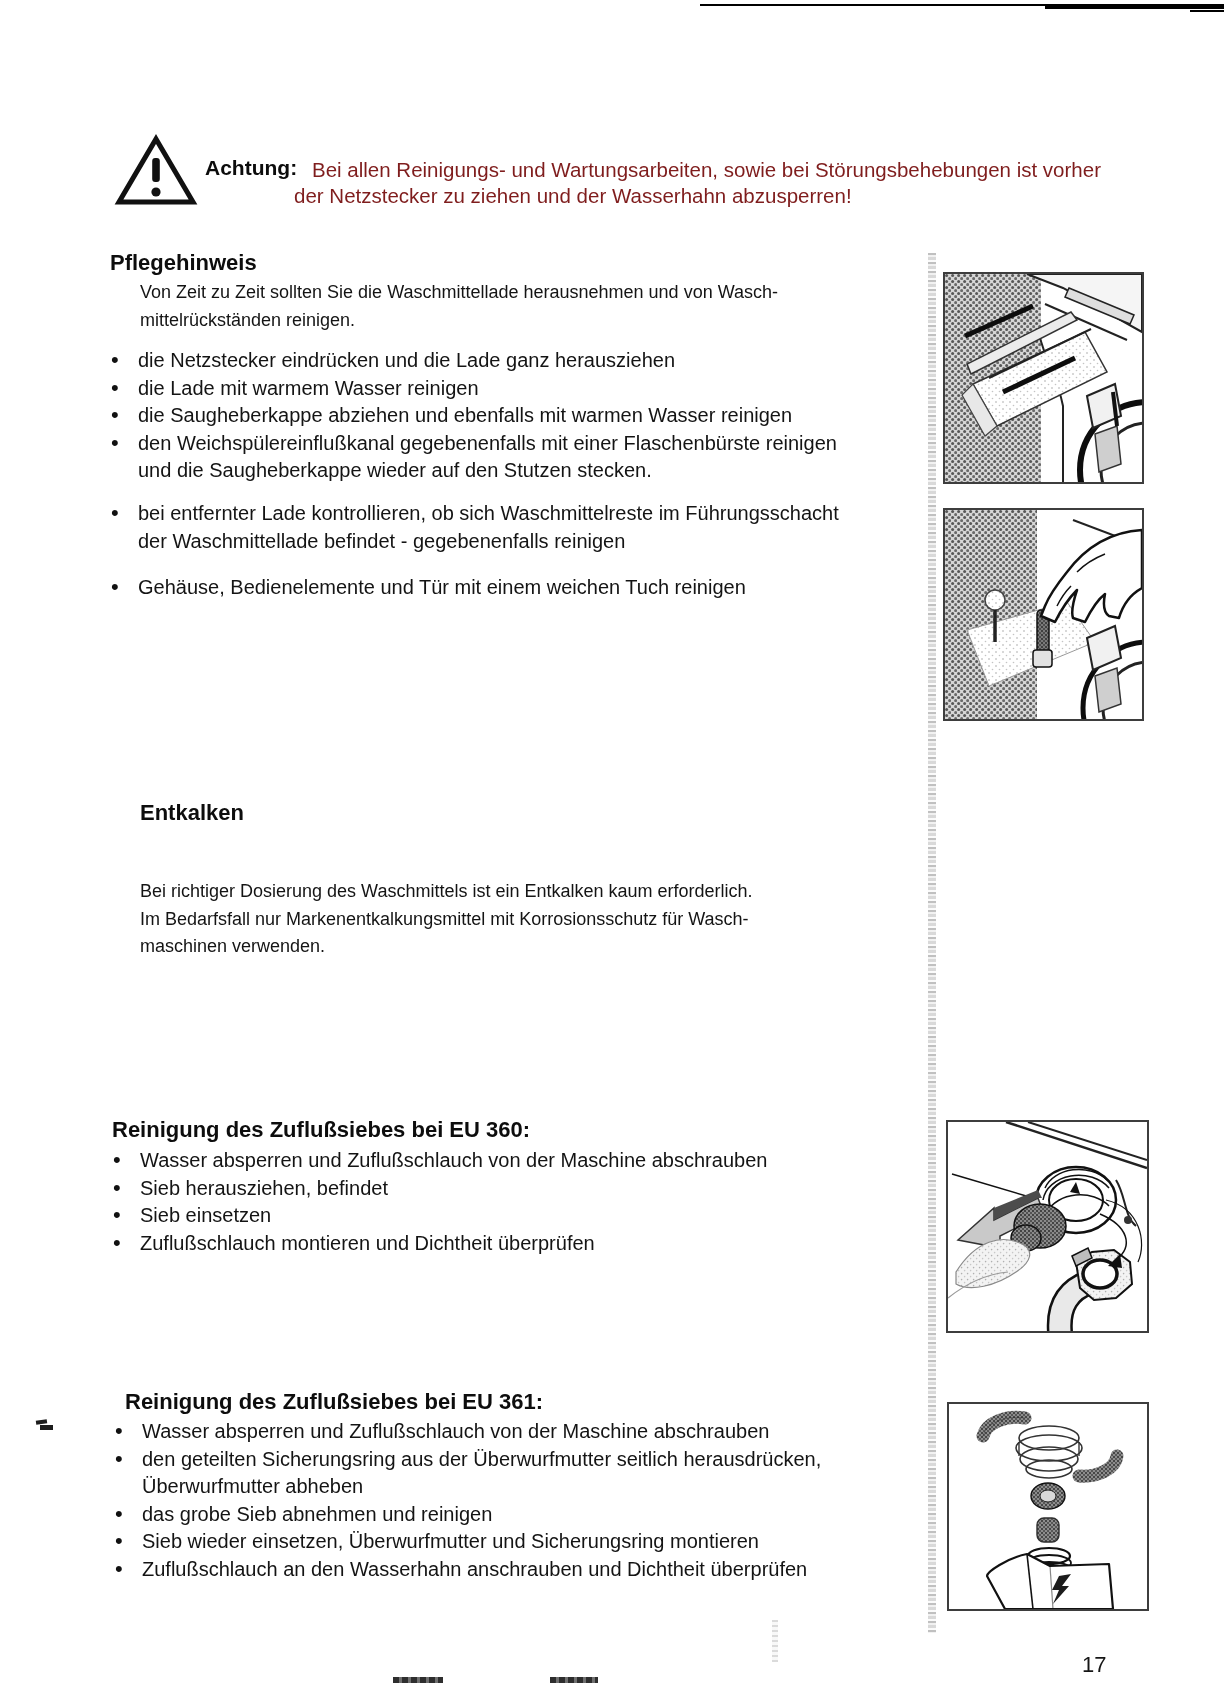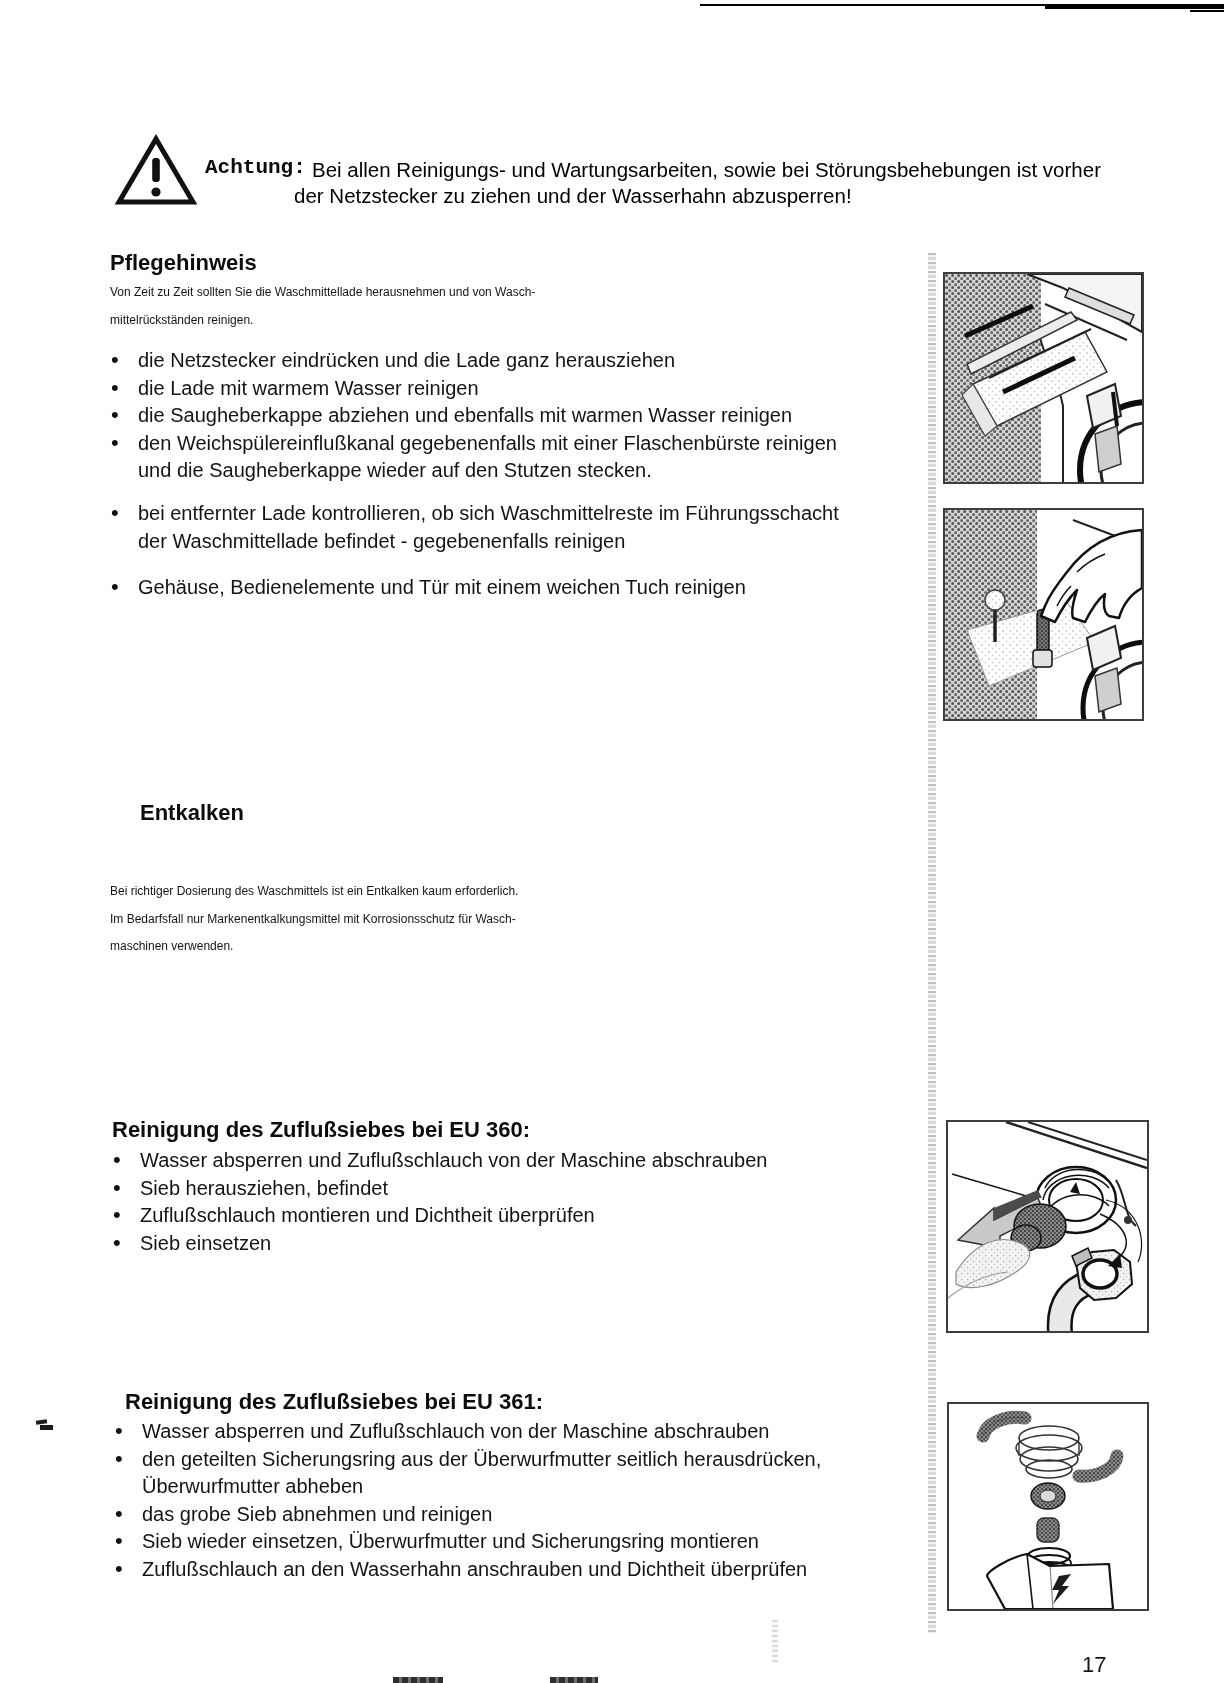--- a/index.html
+++ b/index.html
@@ -18,26 +18,26 @@
     background-color:#b4b4b4;
     background-image:
       repeating-linear-gradient(45deg, rgba(255,255,255,.40) 0 2px, rgba(60,60,60,.16) 2px 4px),
       repeating-linear-gradient(-45deg, rgba(255,255,255,.22) 0 3px, rgba(70,70,70,.14) 3px 6px);
   }
   .band .title{
     margin:0;height:57px;line-height:57px;text-align:right;padding-right:70px;
     font-size:34px;font-weight:bold;color:#0a0a0a;letter-spacing:.2px;white-space:nowrap;
   }
   .h2{font-size:22px;font-weight:bold;color:#0d0d0d;white-space:nowrap;}
-  .body-text{font-size:12px;line-height:27.6px;white-space:pre-line;color:#141414;}
+  .body-text{font-size:18px;line-height:27.6px;white-space:pre-line;color:#141414;margin-left:30px;}
   ul.blist{margin:0;padding:0;list-style:none;font-size:20px;line-height:27.6px;color:#141414;}
   ul.blist li{position:relative;padding-left:28px;white-space:pre-line;}
   ul.blist li::before{content:"\2022";position:absolute;left:1px;top:-1px;font-size:22px;color:#111;}
   .warn-label{font-size:21px;font-weight:bold;color:#0c0c0c;white-space:nowrap;}
-  .warn-line{font-size:20.5px;color:#000000;white-space:nowrap;}
+  .warn-line{font-size:20.5px;color:#7f1d1d;white-space:nowrap;}
   .fig{
     border:2px solid #3d3d3d;background:#fff;box-sizing:border-box;
   }
   .fig svg{display:block;width:100%;height:100%;}
   
   .strip{
     left:928px;top:253px;width:8px;height:1380px;
     background-image:
       repeating-linear-gradient(to bottom, #b5b5b5 0 2px, #efefef 2px 4px, #d2d2d2 4px 7px, #fafafa 7px 9px);
     opacity:.85;
@@ -61,21 +61,21 @@
   <div class="abs rule" style="left:1190px;top:10px;width:34px;height:2px;"></div>
 
 
   <div class="abs" style="left:114px;top:134px;width:84px;height:74px;">
     <svg viewBox="0 0 84 74">
       <polygon points="42,5 79,68 5,68" fill="none" stroke="#111" stroke-width="5" stroke-linejoin="miter"></polygon>
       <rect x="38.2" y="24" width="7.6" height="24" rx="3" fill="#111"></rect>
       <circle cx="42" cy="58" r="4.6" fill="#111"></circle>
     </svg>
   </div>
-  <div class="abs warn-label" style="left:205px;top:156px;font-family:Liberation Mono, monospace;">Achtung:</div>
+  <div class="abs warn-label" style="left:205px;top:156px;">Achtung:</div>
   <div class="abs warn-line" style="left:312px;top:158px;">Bei allen Reinigungs- und Wartungsarbeiten, sowie bei Störungsbehebungen ist vorher</div>
   <div class="abs warn-line" style="left:266px;top:184px;margin-left:28px;">der Netzstecker zu ziehen und der Wasserhahn abzusperren!</div>
 
   <div class="abs h2" style="left:110px;top:250px;">Pflegehinweis</div>
   <div class="abs body-text" style="left:110px;top:279px;width:800px;">Von Zeit zu Zeit sollten Sie die Waschmittellade herausnehmen und von Wasch-
 mittelrückständen reinigen.</div>
 
   <ul class="abs blist" style="left:110px;top:347px;width:830px;">
     <li>die Netzstecker eindrücken und die Lade ganz herausziehen</li>
     <li>die Lade mit warmem Wasser reinigen</li>
@@ -95,22 +95,22 @@
 
   <div class="abs h2" style="left:110px;top:800px;margin-left:30px;">Entkalken</div>
   <div class="abs body-text" style="left:110px;top:878px;width:820px;">Bei richtiger Dosierung des Waschmittels ist ein Entkalken kaum erforderlich.
 Im Bedarfsfall nur Markenentkalkungsmittel mit Korrosionsschutz für Wasch-
 maschinen verwenden.</div>
 
   <div class="abs h2" style="left:112px;top:1117px;">Reinigung des Zuflußsiebes bei EU 360:</div>
   <ul class="abs blist" style="left:112px;top:1147px;width:830px;">
     <li>Wasser absperren und Zuflußschlauch von der Maschine abschrauben</li>
     <li>Sieb herausziehen, befindet</li>
+    <li>Sieb einsetzen</li>
     <li>Zuflußschlauch montieren und Dichtheit überprüfen</li>
-    <li>Sieb einsetzen</li>
   </ul>
 
   <div class="abs h2" style="left:125px;top:1389px;">Reinigung des Zuflußsiebes bei EU 361:</div>
   <ul class="abs blist" style="left:114px;top:1418px;width:840px;">
     <li>Wasser absperren und Zuflußschlauch von der Maschine abschrauben</li>
     <li>den geteilten Sicherungsring aus der Überwurfmutter seitlich herausdrücken,
 Überwurfmutter abheben</li>
     <li>das grobe Sieb abnehmen und reinigen</li>
     <li>Sieb wieder einsetzen, Überwurfmutter und Sicherungsring montieren</li>
     <li>Zuflußschlauch an den Wasserhahn anschrauben und Dichtheit überprüfen</li>

